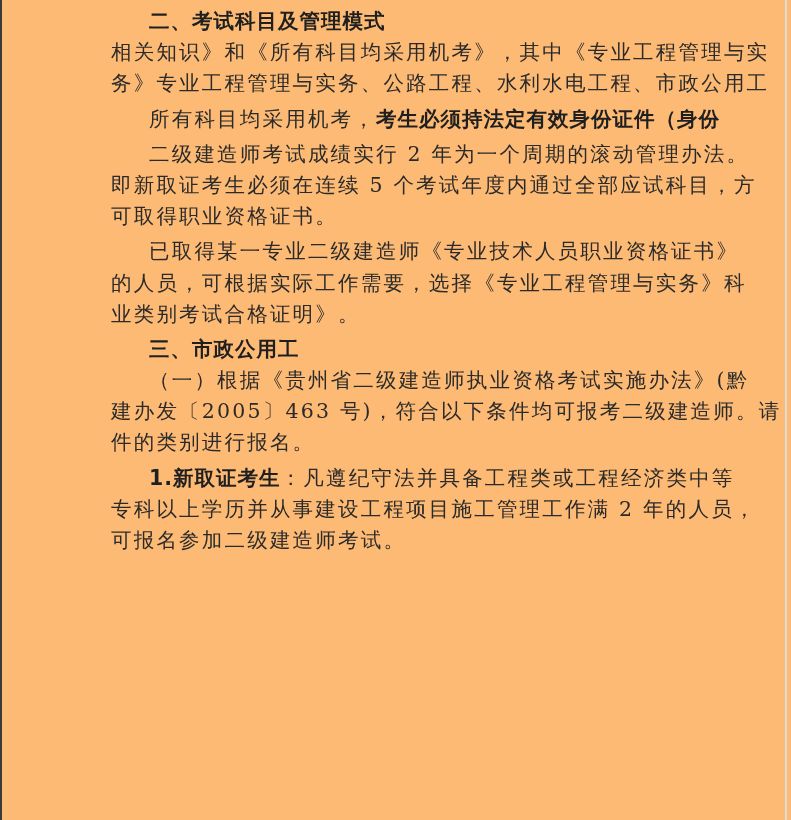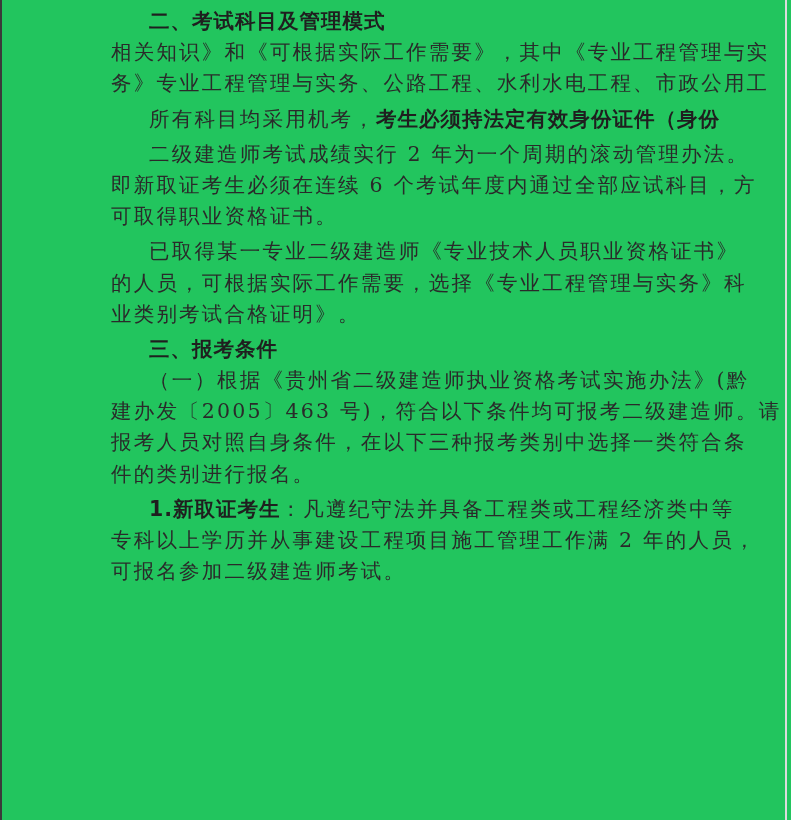--- a/index.html
+++ b/index.html
@@ -14,21 +14,21 @@
       position: relative;
       font-family: "DejaVu Serif", "Liberation Serif", serif;
       color: #2a2a2a;
     }
     .page {
       position: absolute;
       left: 0;
       top: 0;
       width: 791px;
       height: 820px;
-      background: #22c55e;
+      background: #fdba74;
     }
     .left-border {
       position: absolute;
       left: 0;
       top: 0;
       width: 2px;
       height: 820px;
       background: #3a3a3a;
     }
     .right-border {
@@ -74,42 +74,41 @@
 <body>
 
 <div class="page">
   <div class="left-border"></div>
   <div class="right-border"></div>
 
   <div class="content">
 
     <div class="line indent heading">二、考试科目及管理模式</div>
 
-    <div class="line">相关知识》和《可根据实际工作需要》，其中《专业工程管理与实</div>
+    <div class="line">相关知识》和《所有科目均采用机考》，其中《专业工程管理与实</div>
     <div class="line">务》专业工程管理与实务、公路工程、水利水电工程、市政公用工</div>
 
     <div class="gap"></div>
     <div class="line indent"><span>所有科目均采用机考，</span><span class="bold">考生必须持法定有效身份证件（身份</span></div>
 
     <div class="gap"></div>
     <div class="line indent">二级建造师考试成绩实行 2 年为一个周期的滚动管理办法。</div>
-    <div class="line">即新取证考生必须在连续 6 个考试年度内通过全部应试科目，方</div>
+    <div class="line">即新取证考生必须在连续 5 个考试年度内通过全部应试科目，方</div>
     <div class="line">可取得职业资格证书。</div>
 
     <div class="gap"></div>
     <div class="line indent">已取得某一专业二级建造师《专业技术人员职业资格证书》</div>
     <div class="line">的人员，可根据实际工作需要，选择《专业工程管理与实务》科</div>
     <div class="line">业类别考试合格证明》。</div>
 
     <div class="gap"></div>
-    <div class="line indent heading">三、报考条件</div>
+    <div class="line indent heading">三、市政公用工</div>
 
     <div class="line indent">（一）根据《贵州省二级建造师执业资格考试实施办法》(黔</div>
     <div class="line">建办发〔2005〕463 号)，符合以下条件均可报考二级建造师。请</div>
-    <div class="line">报考人员对照自身条件，在以下三种报考类别中选择一类符合条</div>
     <div class="line">件的类别进行报名。</div>
 
     <div class="gap"></div>
     <div class="line indent"><span class="bold">1.新取证考生</span><span>：凡遵纪守法并具备工程类或工程经济类中等</span></div>
     <div class="line">专科以上学历并从事建设工程项目施工管理工作满 2 年的人员，</div>
     <div class="line">可报名参加二级建造师考试。</div>
 
   </div>
 </div>
 

